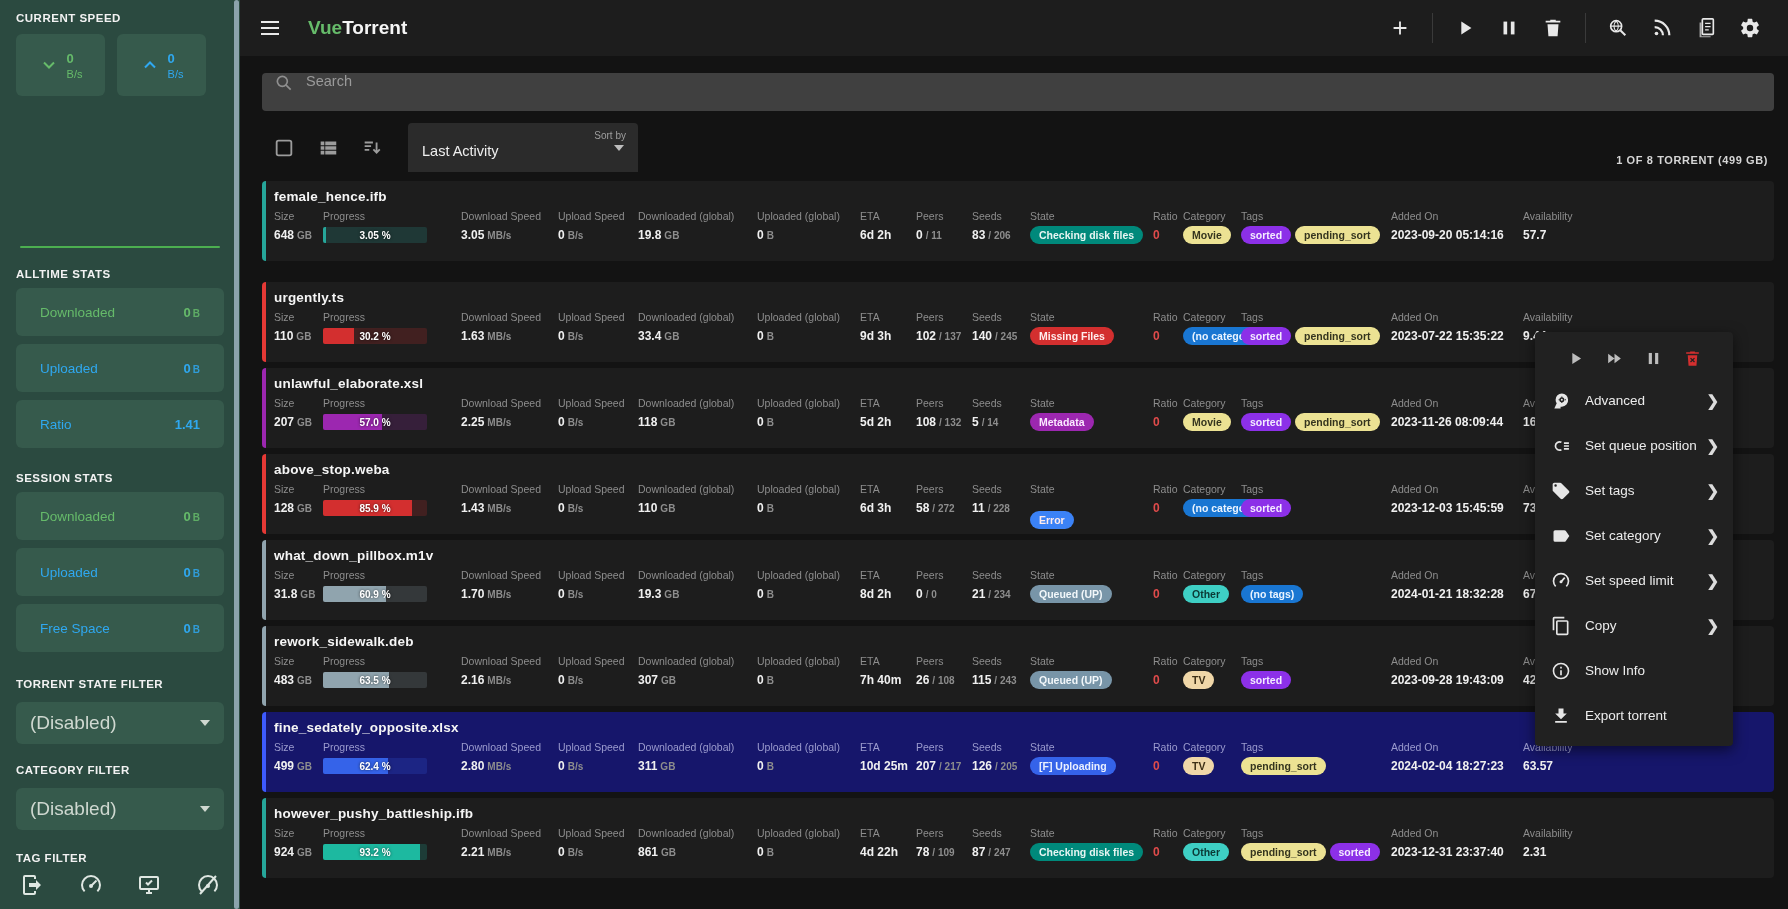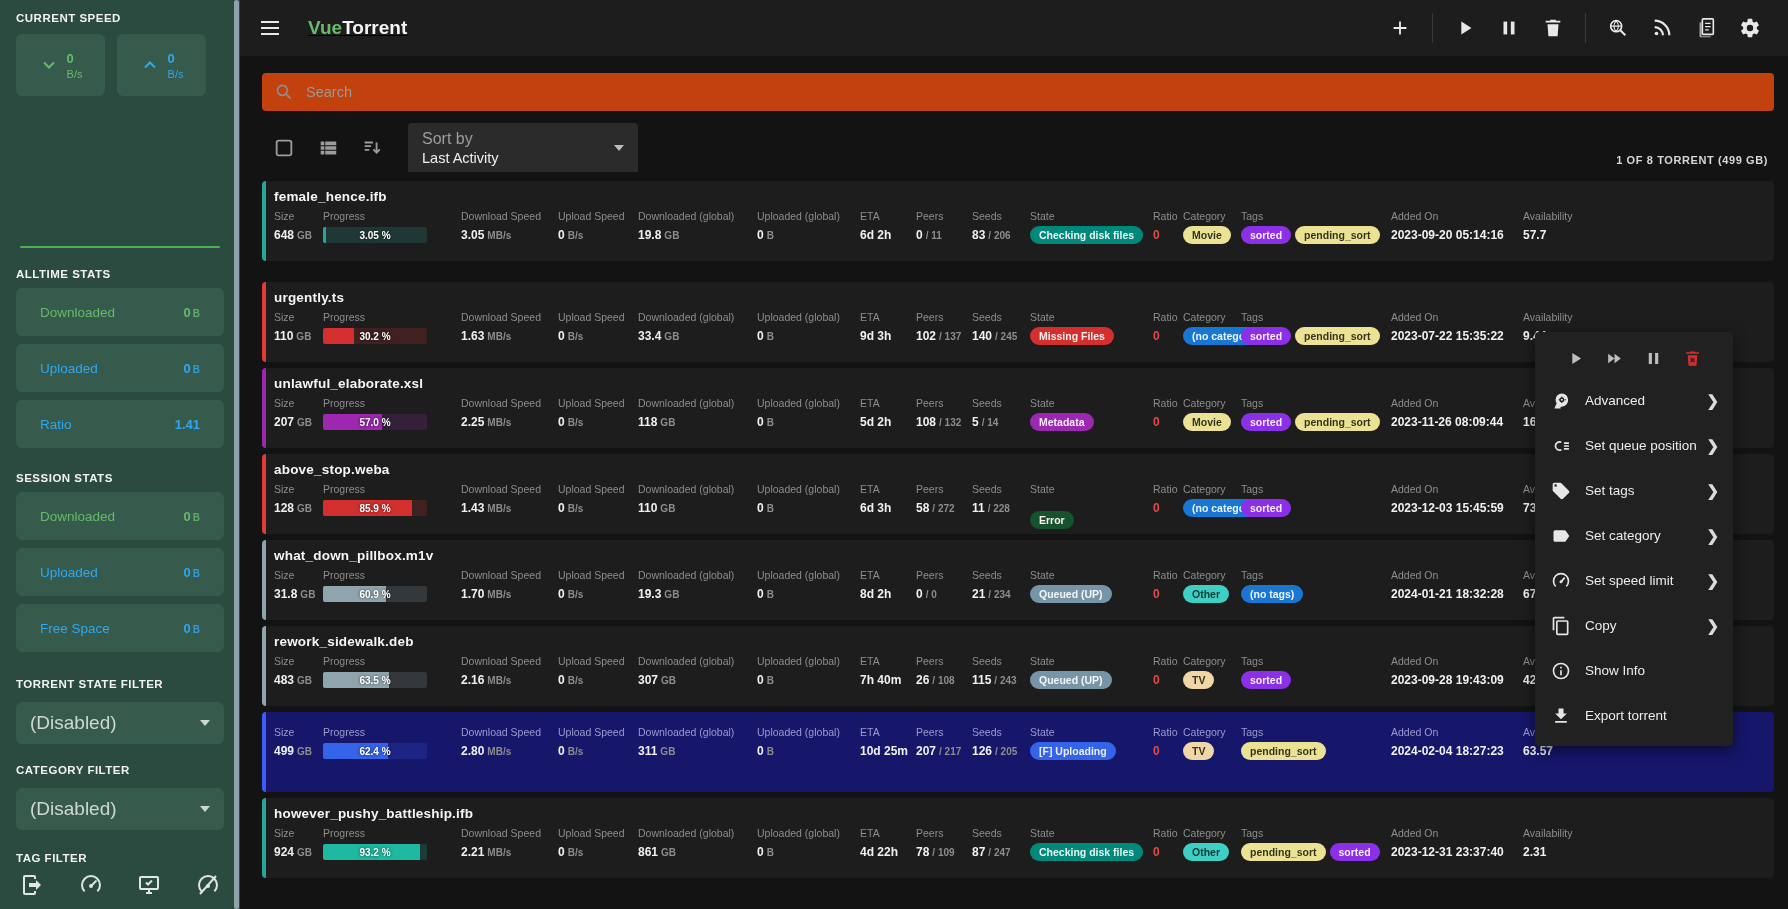--- a/index.html
+++ b/index.html
@@ -30,42 +30,42 @@
     display:flex; align-items:center; justify-content:space-between; padding:4px 14px;
     color:#cfd8d0; font-size:19px; cursor:pointer; }
   .caret { width:0; height:0; border-left:5px solid transparent; border-right:5px solid transparent;
     border-top:6px solid #cfd8d0; }
   .sb-icons { margin-top:auto; display:flex; justify-content:space-between; padding:0 4px 2px 4px; }
   .sb-icons .ic { width:24px; height:24px; color:#dfe7e2; cursor:pointer; }
   .ic svg { width:100%; height:100%; display:block; }
 
   
   .main { flex:1; display:flex; flex-direction:column; }
-  .topbar { height:56px; background:#1d1d1d; display:flex; align-items:center; padding:0 16px 0 18px;text-decoration:underline; }
+  .topbar { height:56px; background:#1d1d1d; display:flex; align-items:center; padding:0 16px 0 18px; }
   .hamburger { width:24px; height:24px; color:#e8e8e8; cursor:pointer; }
   .app-title { margin-left:26px; font-size:19px; font-weight:bold; }
   .app-title .a { color:#66bb6a; } .app-title .b { color:#f5f5f5; }
   .tb-right { margin-left:auto; display:flex; align-items:center; }
   .tb-group { display:flex; align-items:center; }
   .tb-sep { width:1px; height:30px; background:#3a3a3a; margin:0 10px; }
   .tb-ic { width:22px; height:22px; color:#e8e8e8; margin:0 11px; cursor:pointer; }
 
   .content { padding:17px 14px 0 22px; flex:1; display:flex; flex-direction:column; }
-  .search-bar { height:38px; background:#c2410c; border-radius:4px; display:flex;
-    align-items:center; padding:0 12px; }
+  .search-bar { height:38px; background:#404040; border-radius:4px; display:flex;
+    align-items:flex-start; padding:0 12px; }
   .search-bar .ic { width:20px; height:20px; color:#8f8f8f; }
   .search-bar input { flex:1; background:transparent; border:none; outline:none;
     color:#e0e0e0; font-size:14.5px; margin-left:12px; font-family:"Liberation Sans",sans-serif; }
   .search-bar input::placeholder { color:#9a9a9a; }
 
   .toolbar { margin-top:12px; height:49px; display:flex; align-items:flex-end; position:relative; }
   .tl-ic { width:22px; height:22px; color:#9c9c9c; margin:0 11px 13px 11px; cursor:pointer; }
   .sort-select { margin-left:14px; width:230px; height:49px; background:#2b2b2b;
     border-radius:4px 4px 0 0; padding:7px 12px 0 14px; cursor:pointer; position:relative; }
-  .sort-select .small { color:#9e9e9e; font-size:16px; }
+  .sort-select .small { color:#9e9e9e; font-size:10px;text-align:right; }
   .sort-select .value { color:#efefef; font-size:14.5px; margin-top:2px; }
   .sort-select .caret { position:absolute; right:14px; top:22px; border-top-color:#bdbdbd; }
   .count-text { margin-left:auto; color:#d6d6d6; font-size:11px; font-weight:bold;
     letter-spacing:.6px; padding-bottom:6px; padding-right:6px; }
 
   
   .rows { margin-top:9px; display:flex; flex-direction:column; gap:6px; }
   .tcard { height:80px; background:#1d1d1d; border-radius:4px; border-left:4px solid #666;
     padding:8px 10px 0 8px; }
   .tcard.selected { background:#16166b; }
@@ -669,21 +669,21 @@
             <div class="cell c-seeds">
               <div class="lbl">Seeds</div>
               <div class="vrow">
                 <b>11</b>
                 <span class="u">/ 228</span>
               </div>
             </div>
             <div class="cell c-state">
               <div class="lbl">State</div>
               <div class="vrow">
-                <span class="badge" style="background: #14532d; color: rgb(255, 236, 236); margin-top: 24px;">Error</span>
+                <span class="badge" style="background: #3b82f6; color: rgb(255, 236, 236); margin-top: 24px;">Error</span>
               </div>
             </div>
             <div class="cell c-ratio">
               <div class="lbl">Ratio</div>
               <div class="vrow">
                 <b class="ratio-red">0</b>
               </div>
             </div>
             <div class="cell c-cat">
               <div class="lbl">Category</div>
@@ -915,20 +915,21 @@
             </div>
             <div class="cell c-avail">
               <div class="lbl">Availability</div>
               <div class="vrow">
                 <b>42.54</b>
               </div>
             </div>
           </div>
         </div>
         <div class="tcard selected" style="border-left-color: rgb(61, 90, 254);">
+          <div class="t-title">fine_sedately_opposite.xlsx</div>
           <div class="t-grid">
             <div class="cell c-size">
               <div class="lbl">Size</div>
               <div class="vrow">
                 <b>499</b>
                 <span class="u">GB</span>
               </div>
             </div>
             <div class="cell c-prog">
               <div class="lbl">Progress</div>

